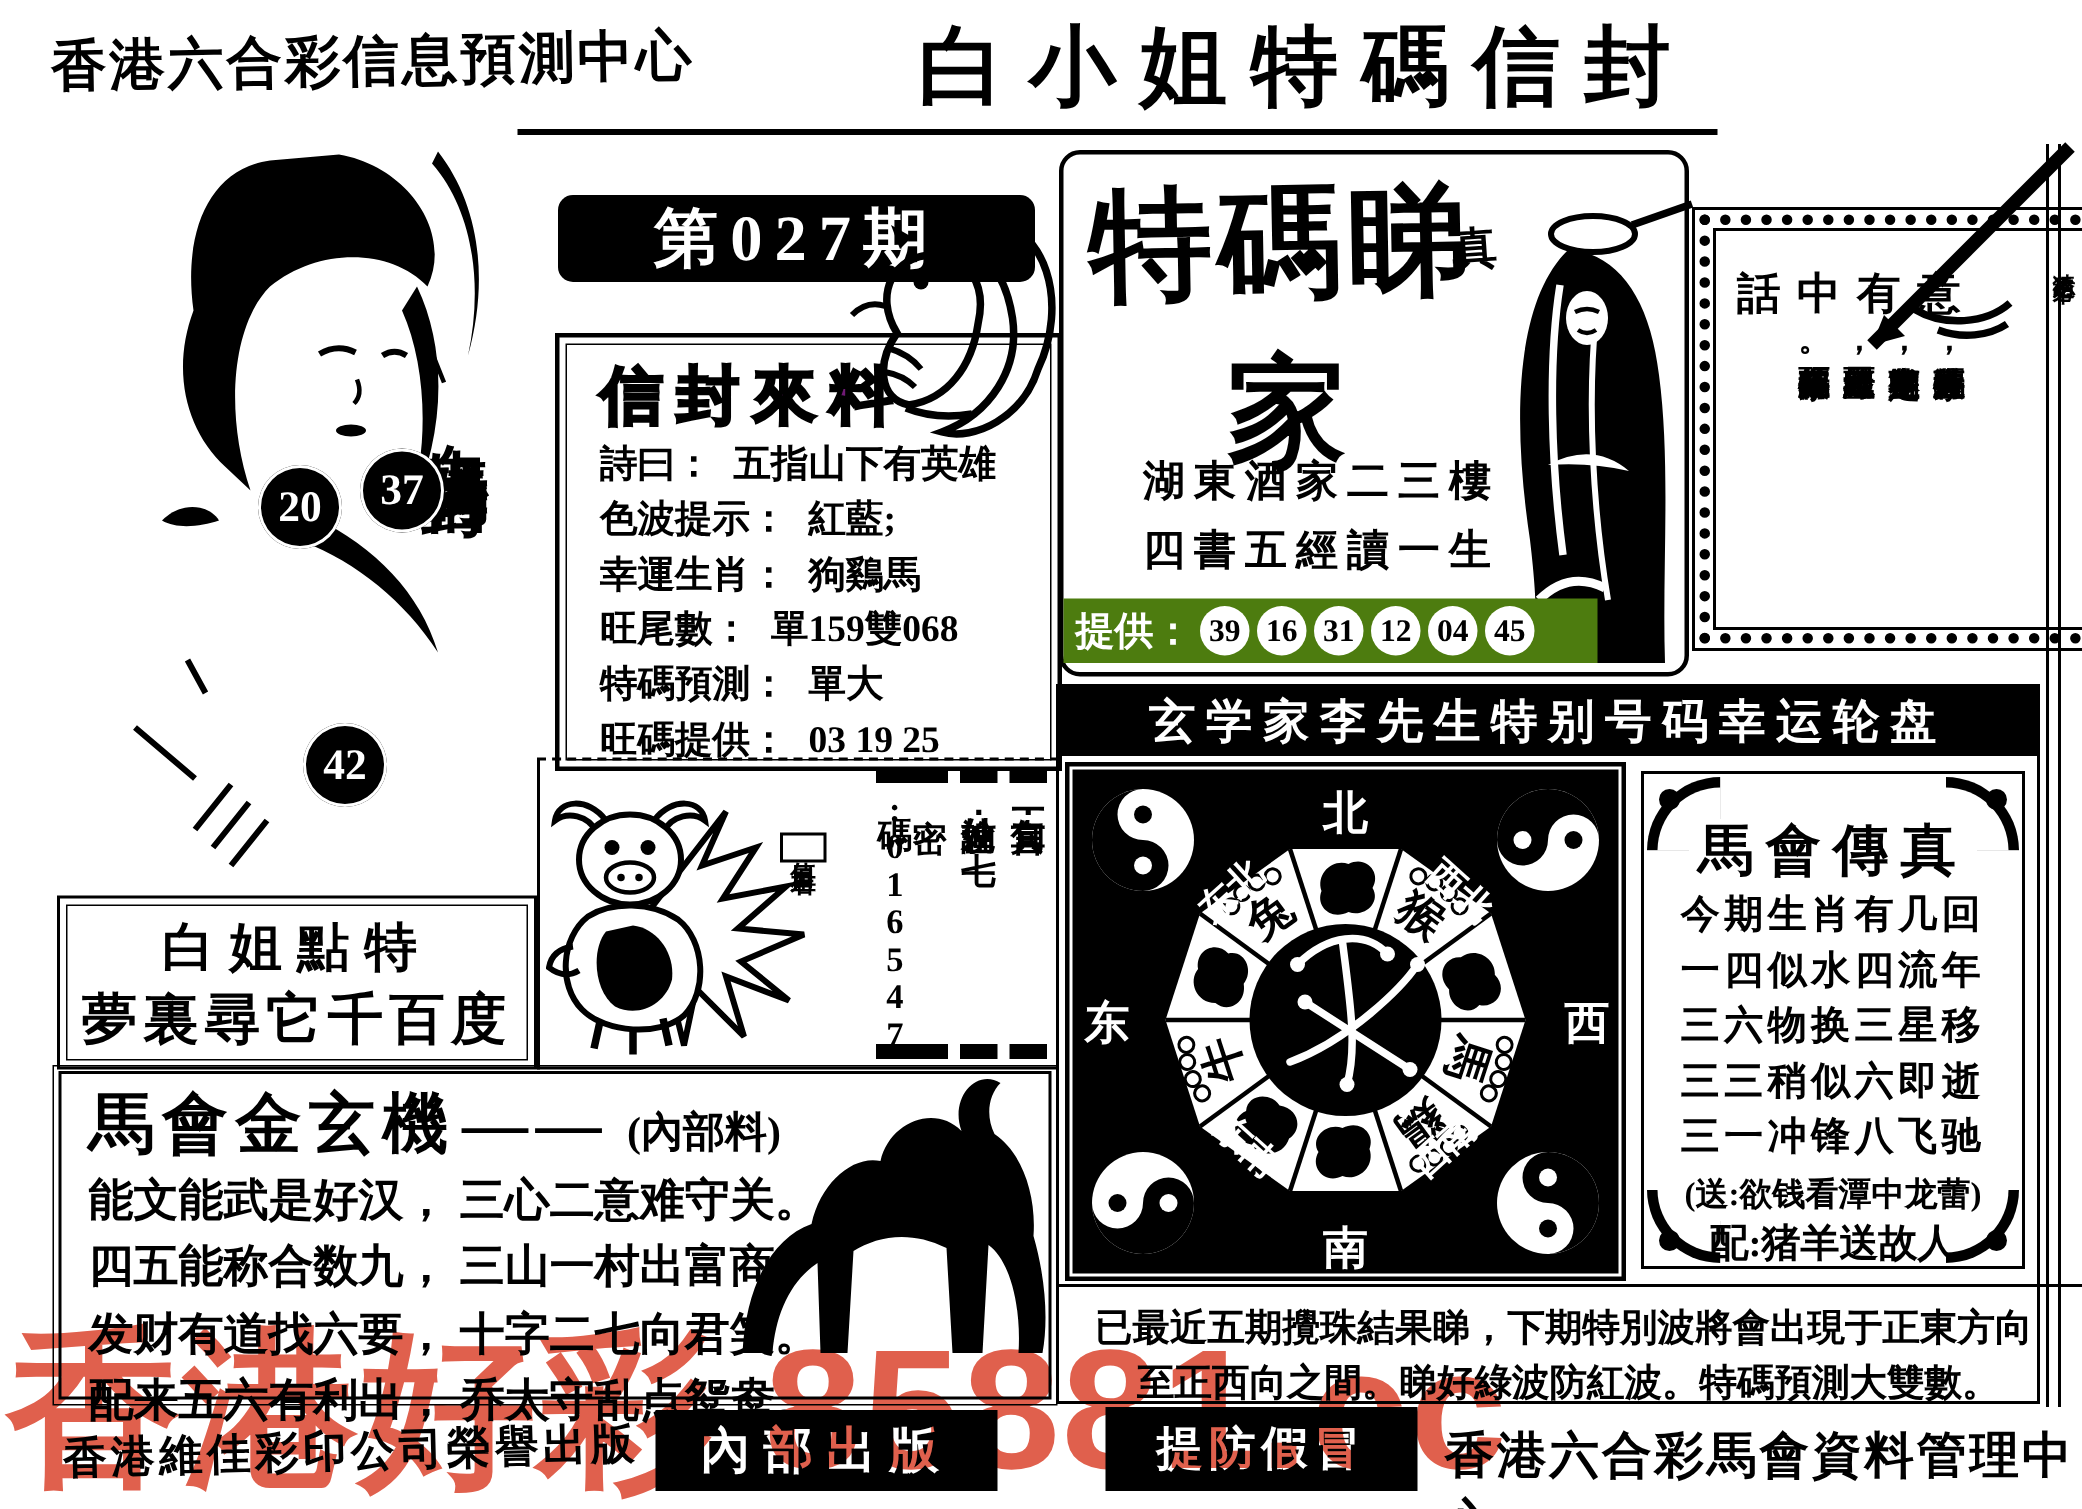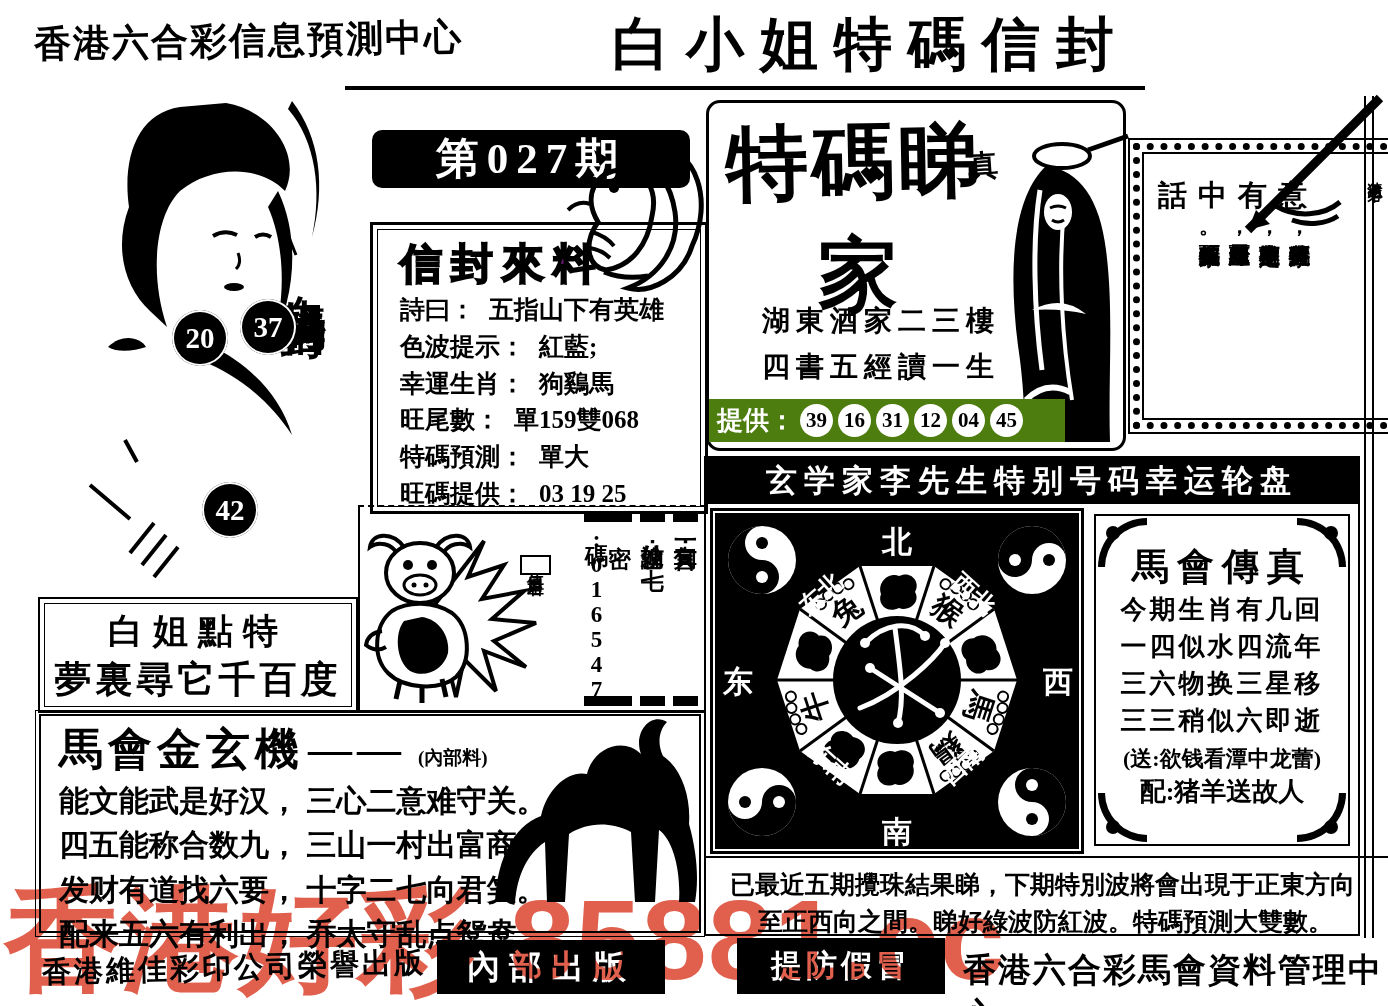--- a/index.html
+++ b/index.html
@@ -55,21 +55,21 @@
   .orbox{left:358px;top:505px;width:344px;height:204px;border:2px solid #000;border-top-style:dashed;}
   .dutybox{position:absolute;left:160px;top:48px;border:2px solid #000;writing-mode:vertical-rl;text-orientation:upright;
            font-size:17px;font-weight:900;padding:4px 2px;letter-spacing:2px;}
   .orcols{position:absolute;right:6px;top:5px;bottom:5px;display:flex;flex-direction:row-reverse;gap:8px;}
   .bcol{writing-mode:vertical-rl;text-orientation:upright;font-size:23px;font-weight:900;line-height:1;
         border-top:10px solid #000;border-bottom:10px solid #000;padding:5px 1px;}
   
   .jinbox{left:35px;top:710px;width:668px;height:225px;border:1px solid #000;}
   .jininner{position:absolute;inset:3px;border:2px solid #000;padding:4px 0 0 18px;}
   .jintitle{font-size:44px;font-weight:900;letter-spacing:5px;}
-  .jinnote{font-size:19px;font-weight:bold;margin-left:8px;}
+  .jinnote{font-size:28px;font-weight:bold;margin-left:8px;}
   .jinline{font-size:30px;font-weight:900;line-height:1.48;white-space:nowrap;}
   
   .rframe{left:704px;top:456px;width:656px;height:480px;border:2px solid #000;box-sizing:border-box;}
   .xuanbar{left:706px;top:458px;width:652px;height:46px;background:#000;color:#fff;display:flex;align-items:center;
            justify-content:center;font-size:31px;font-weight:bold;letter-spacing:7px;}
   .wheelbox{left:710px;top:508px;width:374px;height:346px;background:#000;}
   .faxbox{left:1088px;top:508px;width:268px;height:344px;}
   .faxinner{position:absolute;inset:6px;border:2px solid #000;text-align:center;}
   .faxtitle{font-size:37px;font-weight:900;letter-spacing:8px;margin-top:26px;}
   .faxline{font-size:26px;font-weight:700;letter-spacing:3px;line-height:1.42;white-space:nowrap;}
@@ -411,20 +411,21 @@
       <div class="corn br"></div>
       <div class="corndot" style="left:10px;top:10px;"></div>
       <div class="corndot" style="right:10px;top:10px;"></div>
       <div class="corndot" style="left:10px;bottom:10px;"></div>
       <div class="corndot" style="right:10px;bottom:10px;"></div>
       <div class="faxtitle">馬會傳真</div>
       <div class="faxline">今期生肖有几回</div>
       <div class="faxline">一四似水四流年</div>
       <div class="faxline">三六物换三星移</div>
       <div class="faxline">三三稍似六即逝</div>
+      <div class="faxline">三一冲锋八飞驰</div>
       <div class="faxgift">(送:欲钱看潭中龙蕾)</div>
       <div class="faxmatch">配:猪羊送故人</div>
     </div>
   </div>
 
   <div class="abs noticebox">
     <div class="noticel" style="margin:10px 0 0 24px;">已最近五期攪珠結果睇，下期特別波將會出現于正東方向</div>
     <div class="noticel" style="margin:4px 0 0 52px;">至正西向之間。睇好綠波防紅波。特碼預測大雙數。</div>
   </div>
 

